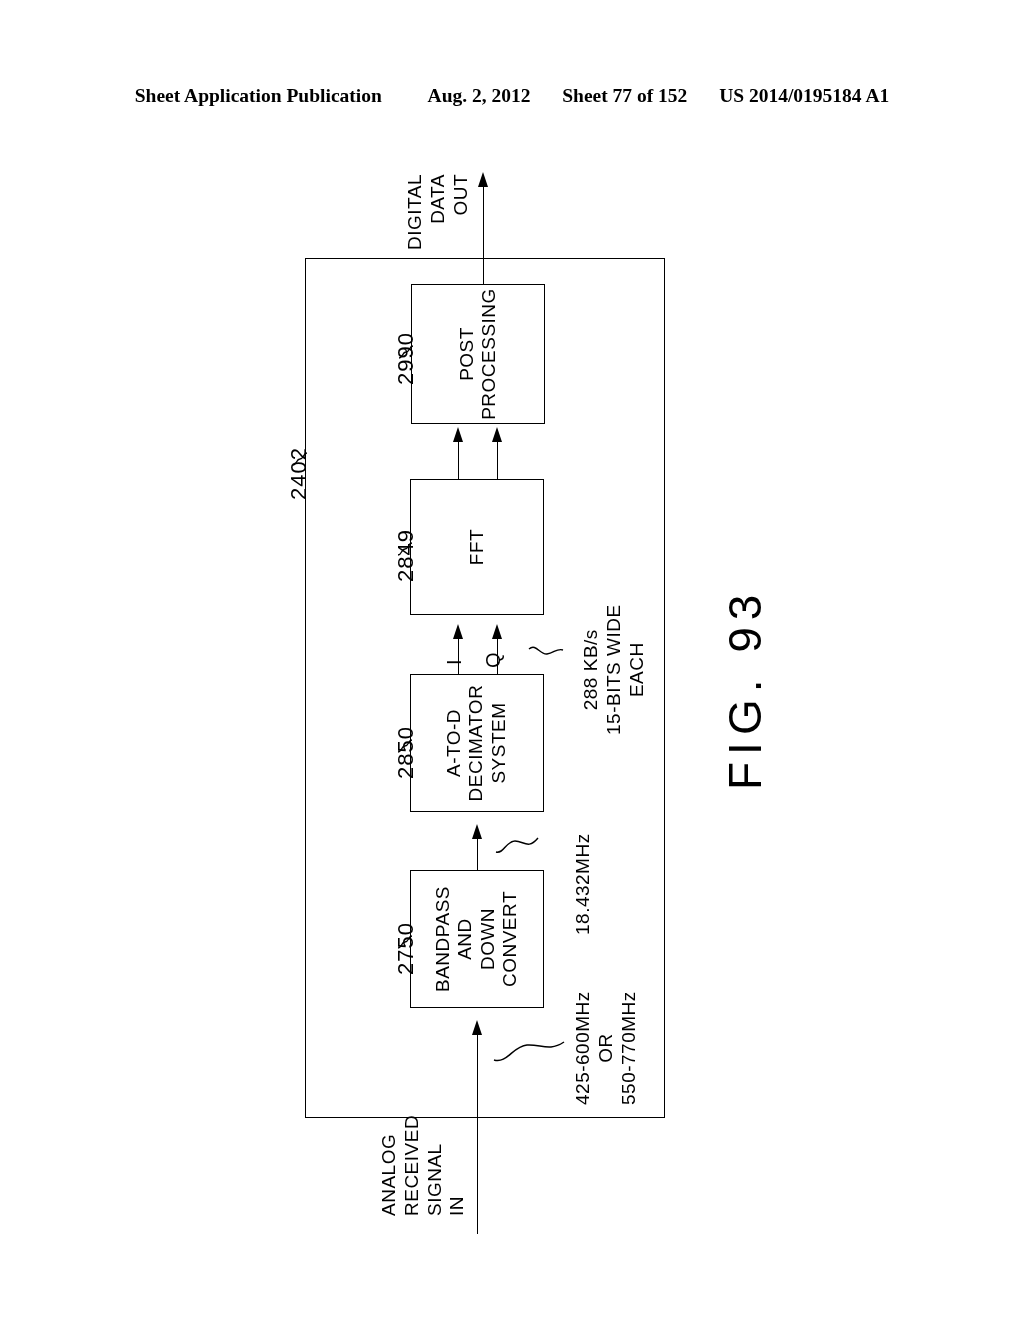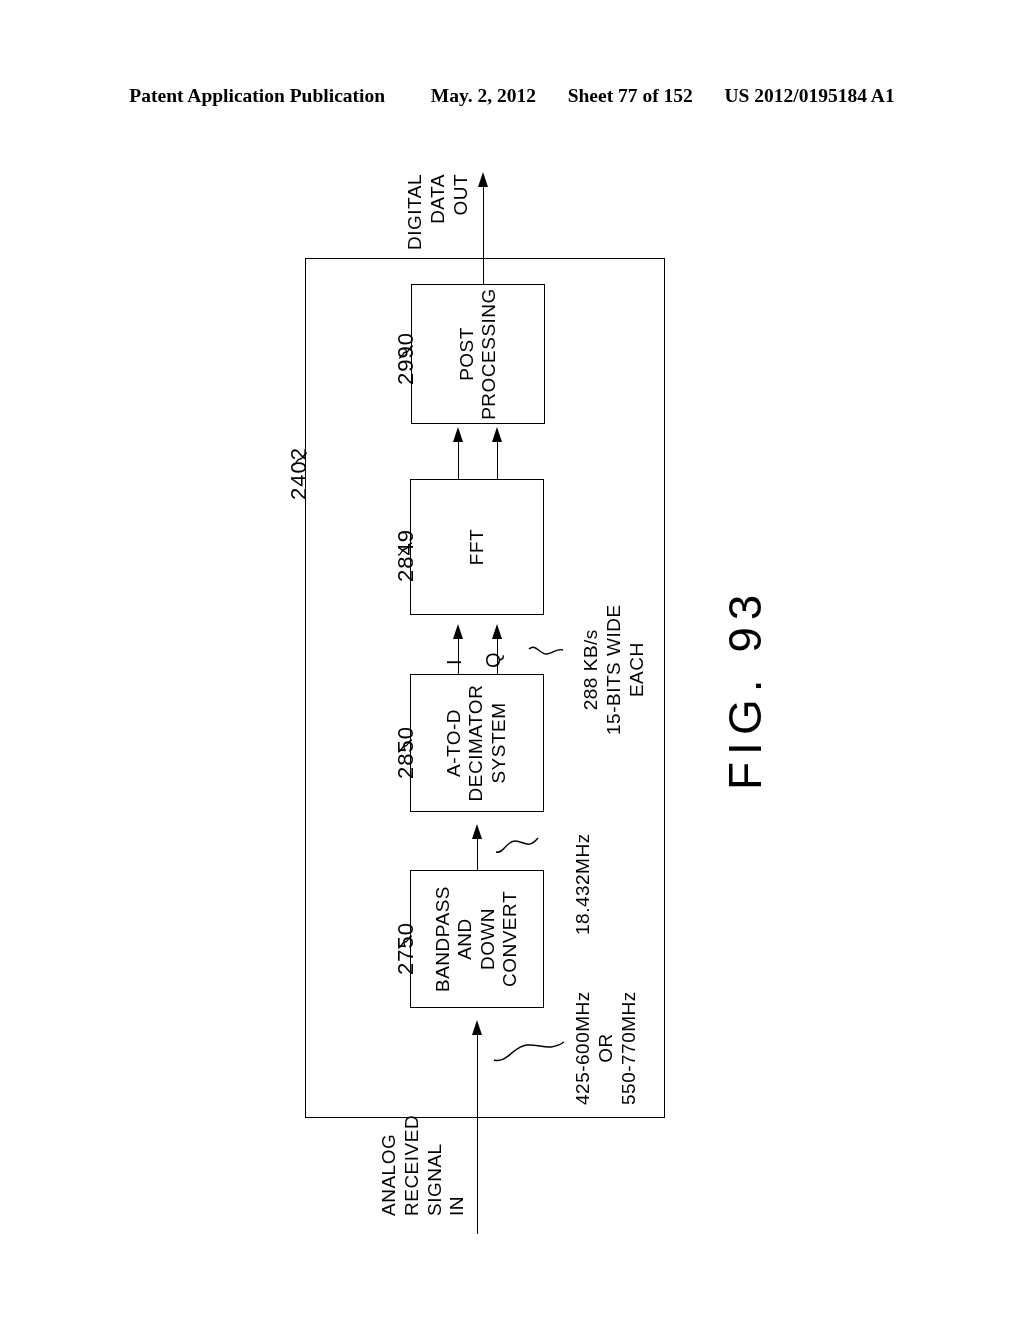--- a/index.html
+++ b/index.html
@@ -109,27 +109,27 @@
     height: 12px;
   }
   .leader svg { display: block; }
   .squiggle { position: absolute; }
   .squiggle svg { display: block; }
 </style>
 </head>
 <body>
 
 <div id="page-header">
-  <span class="hdr-seg">Patent Application Publication</span>
+  <span class="hdr-seg">Sheet Application Publication</span>
   <span class="gap-lg"></span>
-  <span class="hdr-seg">May. 2, 2012</span>
+  <span class="hdr-seg">Aug. 2, 2012</span>
   <span class="gap-md"></span>
   <span class="hdr-seg">Sheet 77 of 152</span>
   <span class="gap-md"></span>
-  <span class="hdr-seg">US 2012/0195184 A1</span>
+  <span class="hdr-seg">US 2014/0195184 A1</span>
 </div>
 
 <div id="figure-canvas">
 
   <div class="outer-enclosure" style="left:305px; top:258px; width:360px; height:860px;"></div>
 
   <div class="rot ref-num" style="left:286px; top:500px;">2402</div>
   <div class="leader" style="left:292px; top:452px;">
     <svg width="16" height="14" viewBox="0 0 16 14">
       <path d="M1 13 C5 13, 4 7, 8 7 C12 7, 11 1, 15 1" stroke="#000" stroke-width="1.3" fill="none"></path>

